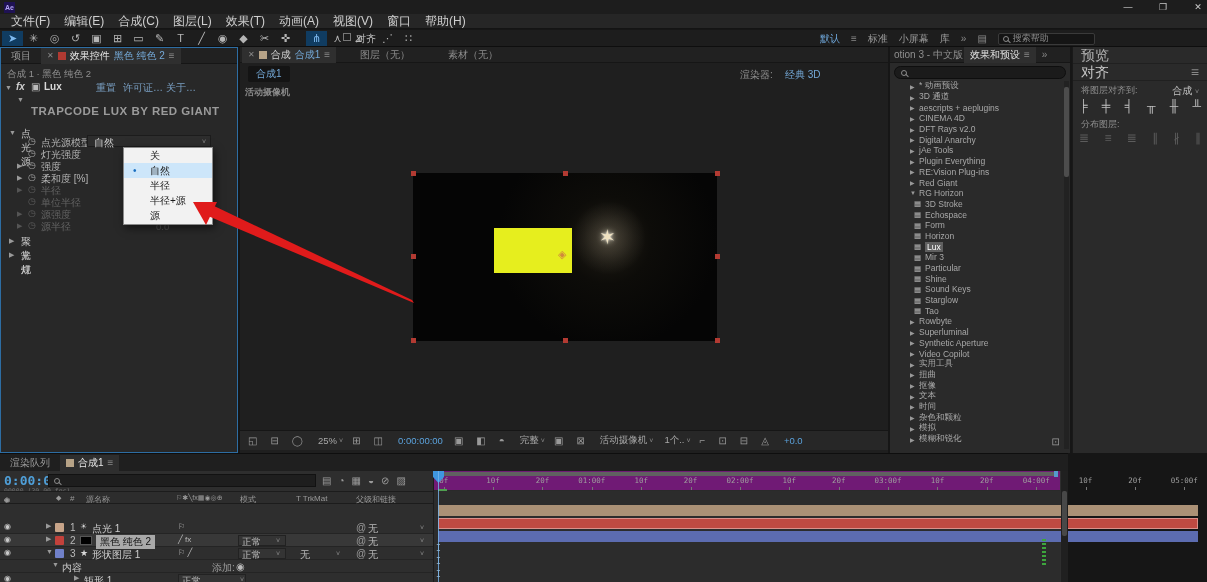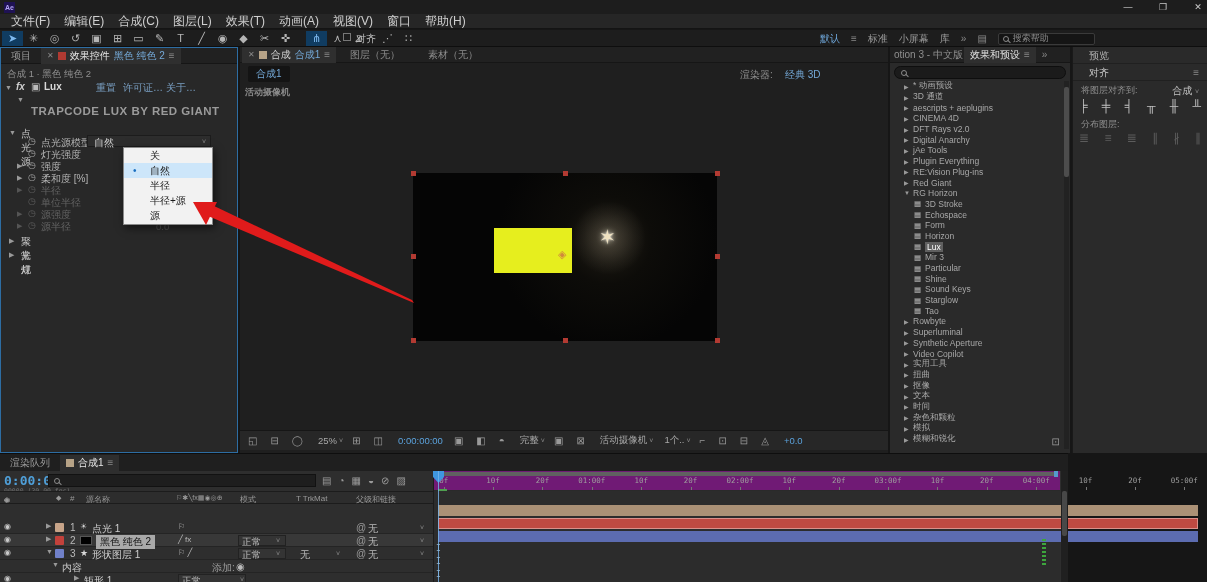--- a/index.html
+++ b/index.html
@@ -49,29 +49,29 @@
 #comp{position:absolute;left:173px;top:126px;width:304px;height:168px;background:radial-gradient(circle at 64% 40%,#211d15 0%,#0d0c09 20%,#050505 50%)}
 .handle{position:absolute;width:5px;height:5px;background:#b23a32}
 #vbottom{position:absolute;left:0;top:383px;right:0;height:20px;background:#272727;border-top:1px solid #161616;display:flex;align-items:center;gap:9px;padding-left:8px;font-size:9.5px;color:#a8a8a8}
 .vbi{display:flex;align-items:center;gap:2px}
 .vbi .g{font-size:10px;color:#9a9a9a}
 .vbi .c{font-size:7px;color:#888}
 .vbi.blue .l{color:#5ba2dc}
 
 #fxpanel{position:absolute;left:890px;top:47px;width:180px;height:406px;background:#2a2a2a}
 #fxlist{position:absolute;left:0;top:34px;right:6px;bottom:4px;overflow:hidden}
-.fx-row{position:relative;height:10.7px;display:flex;align-items:center;font-family:"DejaVu Sans Mono",monospace;font-size:8.5px;color:#a8a8a8;padding-left:14px;white-space:nowrap}
+.fx-row{position:relative;height:10.7px;display:flex;align-items:center;font-family:"DejaVu Sans Mono",monospace;font-size:8.5px;color:#a8a8a8;padding-left:20px;white-space:nowrap}
 .fx-row .tri{font-size:6px;width:9px;flex:none}
 .fx-row .pic{font-size:7.5px;color:#b5b5b5;width:11px;flex:none;display:none}
 .fx-row.child{padding-left:24px}
 .fx-row.child .pic{display:inline}
 .fx-row.sel .lbl{background:#5f5f5f;color:#fff;padding:0 2px}
 
 #dock{position:absolute;left:1072px;top:47px;width:135px;height:406px;background:#2a2a2a;border-left:1px solid #191919}
-.dockhead{height:17px;line-height:17px;padding-left:16px;font-size:10px;color:#b0b0b0;border-bottom:1px solid #202020;position:relative}
+.dockhead{height:17px;line-height:17px;padding-left:8px;font-size:14px;color:#b0b0b0;border-bottom:1px solid #202020;position:relative}
 .alic{font-size:12px;color:#c0c0c0}
 .alic.dim2{color:#5c5c5c}
 
 #timeline{position:absolute;left:0;top:453px;width:1068px;height:129px;background:#2e2e2e;border-top:1px solid #0e0e0e}
 #tl-tabs{position:absolute;left:0;top:0;right:0;height:17px;background:#1f1f1f;display:flex;align-items:center;font-size:10px}
 #tl-left{position:absolute;left:0;top:17px;width:433px;bottom:0;background:#2e2e2e}
 #tl-colhead{position:absolute;left:0;top:20px;width:433px;height:13px;background:#2d2d2d;border-top:1px solid #1c1c1c;border-bottom:1px solid #1c1c1c;font-size:8px;color:#999}
 #tl-colhead span{position:absolute;top:2px}
 .tlrow{position:absolute;left:0;width:433px;height:13px;border-bottom:1px solid #242424;font-size:10px;color:#d0d0d0}
 .tlrow span{position:absolute;top:1px}
@@ -276,21 +276,21 @@
 
 <div id="viewer">
   <div class="tabstrip">
     <div class="tab-active" style="margin-left:2px">
       <span class="menu-ic" style="font-size:8px">✕</span>
       <span style="width:8px;height:8px;background:#b7a387"></span>
       <span style="color:#d5d5d5">合成</span>
       <span class="bluetxt">合成1</span>
       <span class="menu-ic">≡</span>
     </div>
-    <span style="padding:0 14px;color:#8e8e8e">图层（无）</span>
+    <span style="padding:0 24px;color:#8e8e8e">图层（无）</span>
     <span style="padding:0 14px;color:#8e8e8e">素材（无）</span>
   </div>
   <span class="abs bluetxt" style="left:8px;top:19px;background:#141414;padding:1px 8px;border-radius:2px">合成1</span>
   <span class="abs" style="left:500px;top:21px;color:#8e8e8e">渲染器:</span>
   <span class="abs bluetxt" style="left:545px;top:21px">经典 3D</span>
   <span class="abs" style="left:5px;top:39px;color:#8a8a8a;font-weight:bold;font-size:9px">活动摄像机</span>
 
   <div id="comp">
     <div class="abs" style="left:81px;top:55px;width:78px;height:45px;background:#e6ee1e"></div>
     <div class="abs" style="left:156px;top:25px;width:80px;height:80px;background:radial-gradient(circle,rgba(255,240,210,.20) 0%,rgba(255,240,210,.05) 45%,transparent 65%)"></div>

